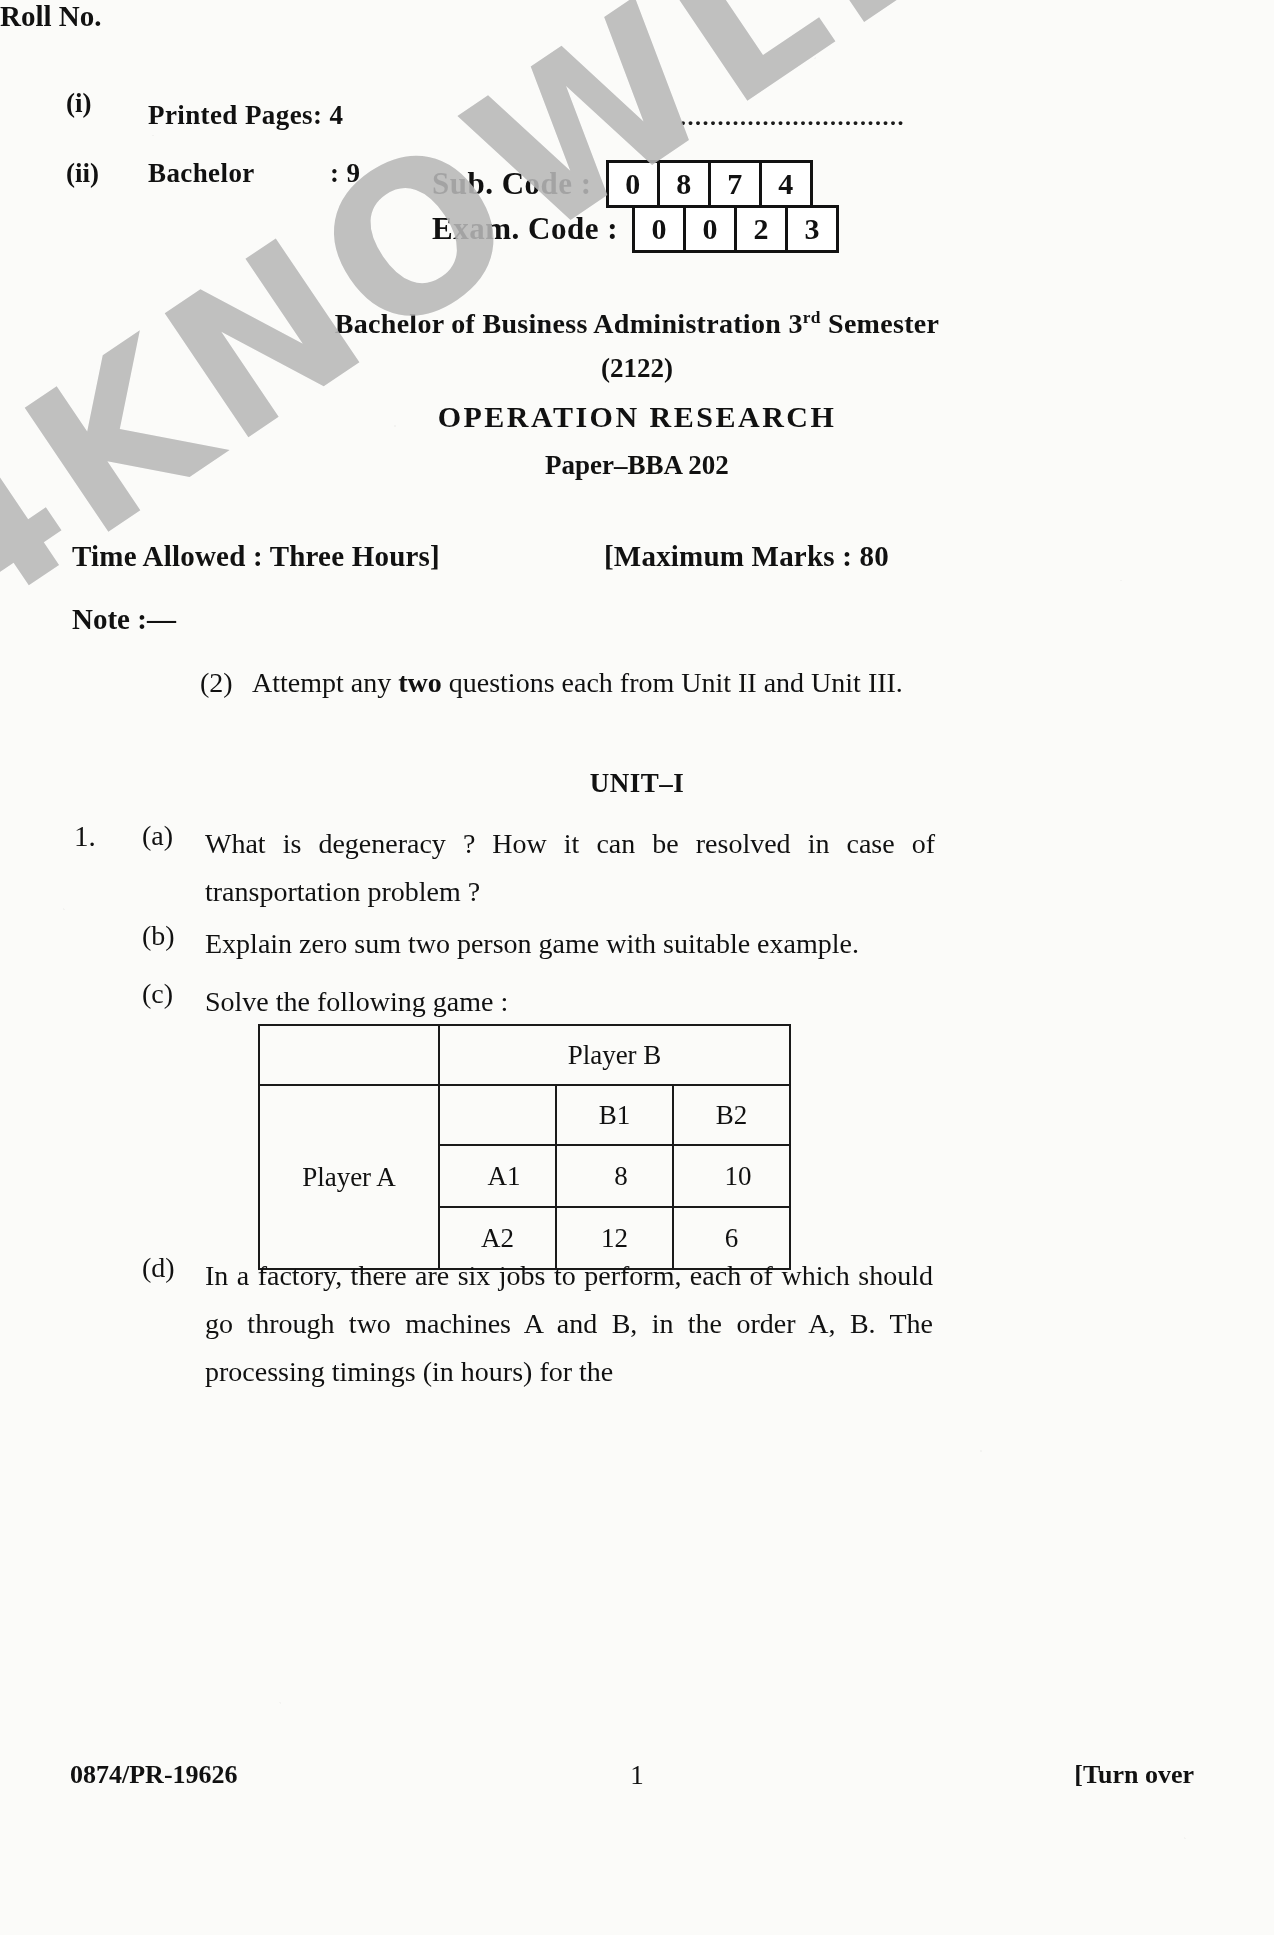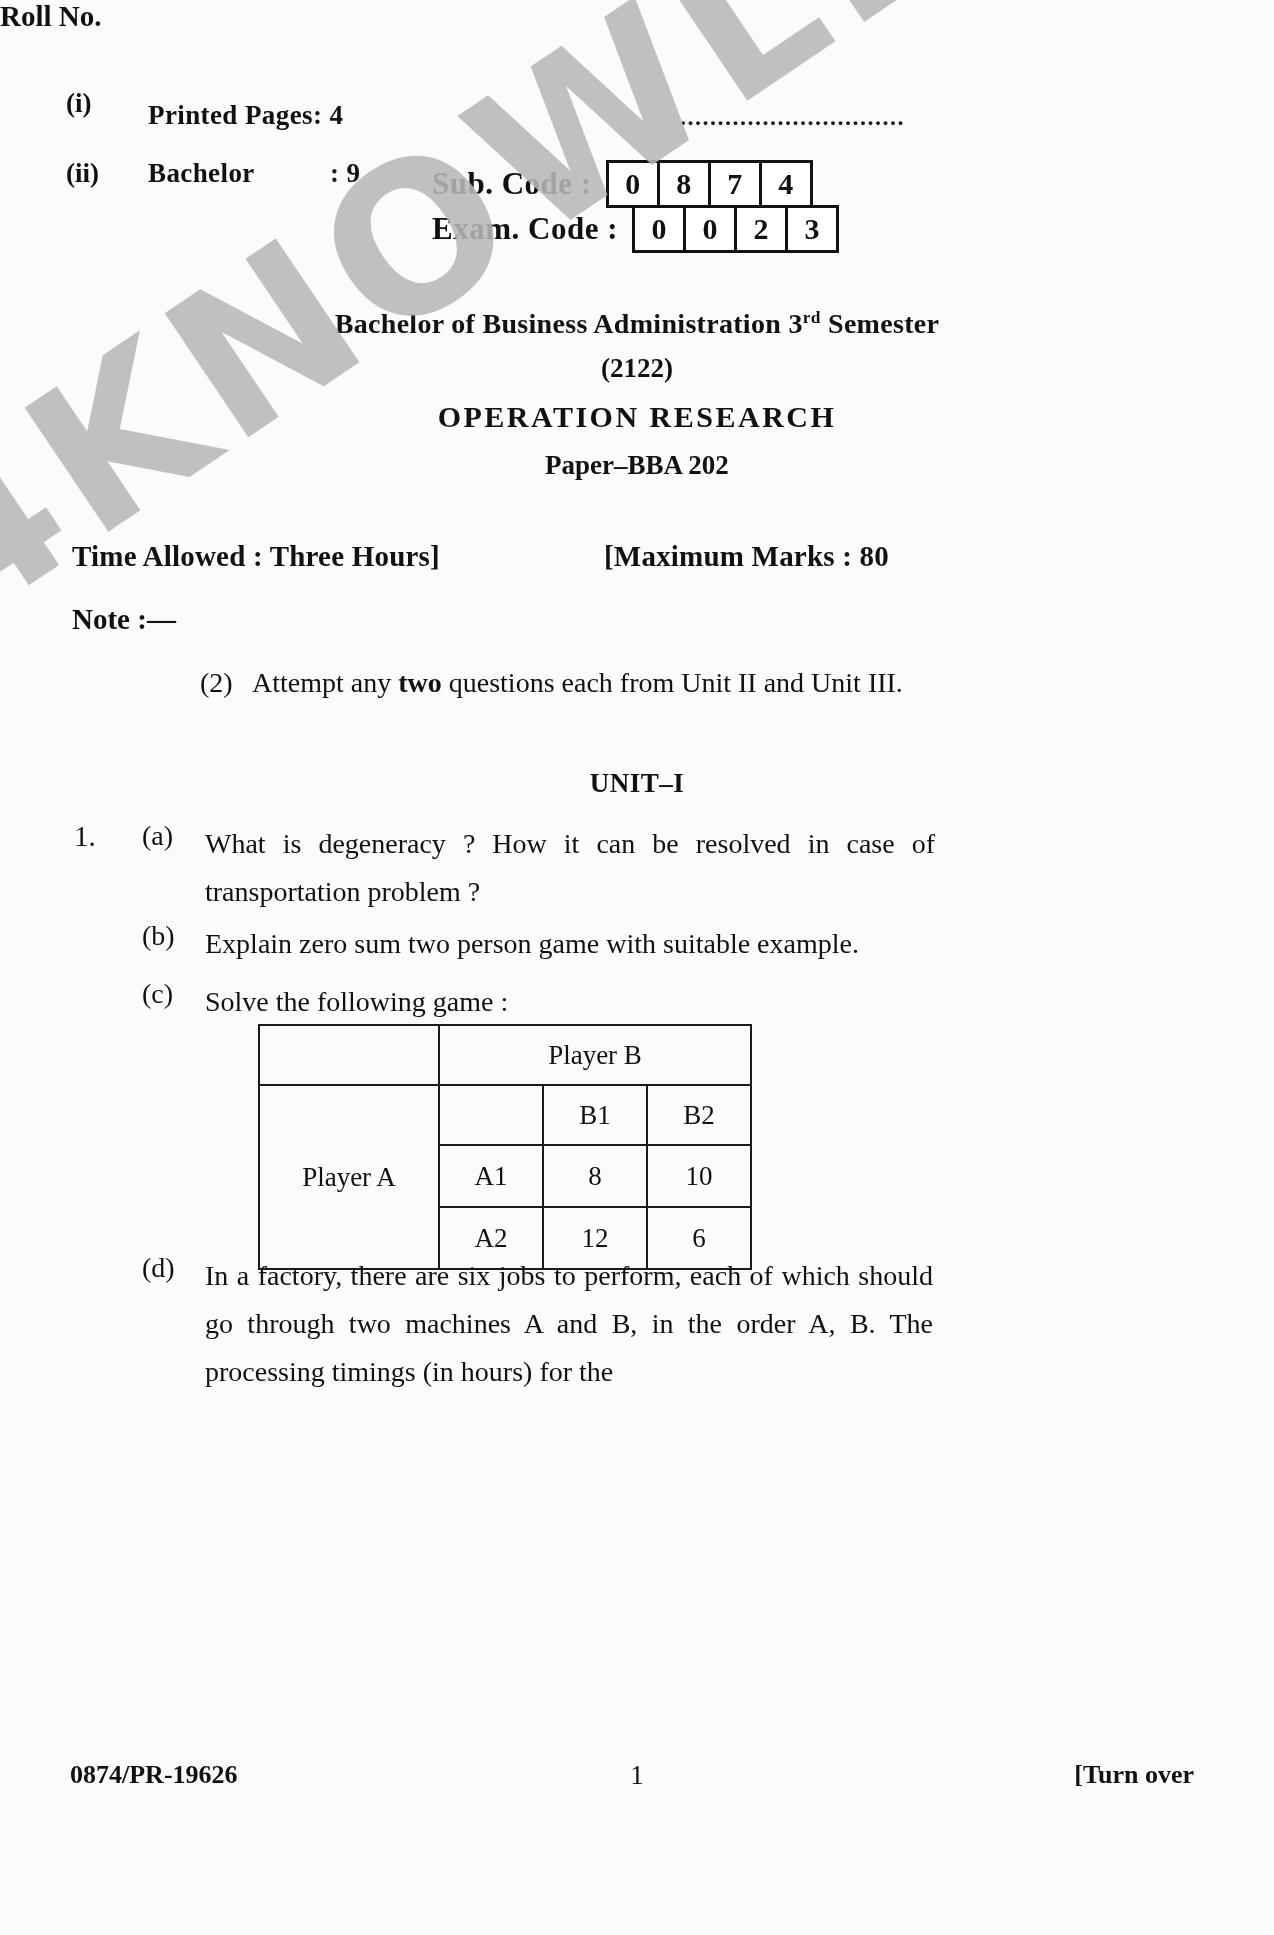--- a/index.html
+++ b/index.html
@@ -217,21 +217,21 @@
     vertical-align: middle;
     padding: 0;
   }
   td.c-playerA { width: 178px; height: 62px; }
   td.c-label   { width: 102px; height: 62px; }
   td.c-val     { width: 102px; height: 62px; }
   td.c-head-b  { height: 60px; }
   td.blank     { }
   tr.r-head td { height: 58px; }
   tr.r-sub  td { height: 58px; }
-  tr.r-a1   td { height: 60px; }
+  tr.r-a1   td { height: 60px; padding-left: 13px; }
   tr.r-a2   td { height: 60px; }
 
   
   .footer {
     position: absolute;
     top: 1760px;
     font-weight: 700;
     font-size: 26px;
   }
   #footer-code { left: 70px; }

